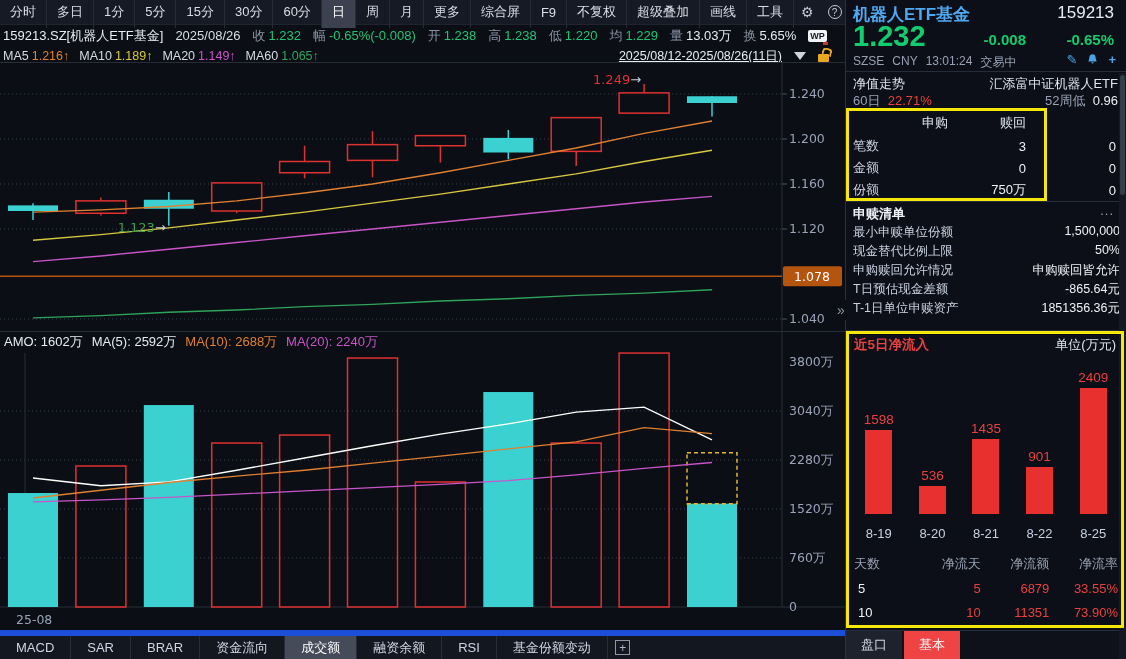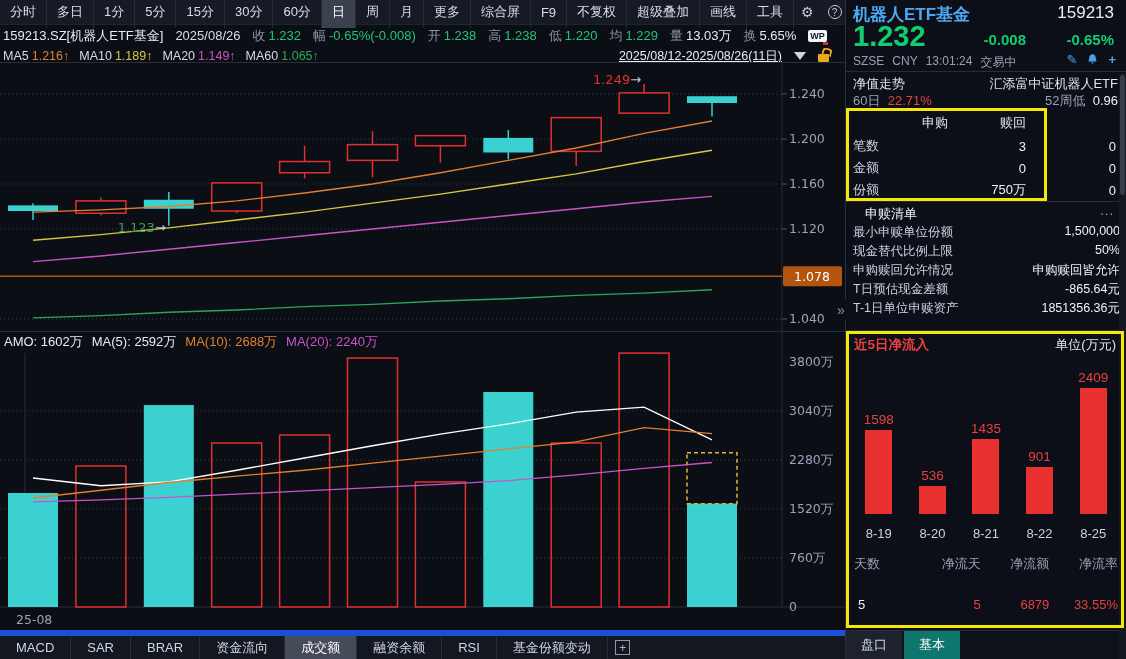--- a/index.html
+++ b/index.html
@@ -62,43 +62,43 @@
   .rp-div { position:absolute; left:0; width:100%; border-top:1px solid #262c38; }
   .rp-row { position:absolute; left:7px; right:8px; display:flex; justify-content:space-between; font-size:13px; color:#dfe5ef; }
   .muted { color:#98a1b2; } .redv { color:#e8413f; } .whitev { color:#eef1f6; }
 
   .sub-row { position:absolute; left:7px; right:10px; display:grid; grid-template-columns:95px 78px 1fr; font-size:13px; align-items:center; }
   .sub-row .c1 { color:#c9d1e0; } 
   .sub-row.hdr .c1 { color:#e8413f; font-weight:bold; }
   .sub-row .c2, .sub-row .c3 { text-align:right; color:#eef1f6; }
   .sub-row.hdr .c2, .sub-row.hdr .c3 { color:#dfe5ef; }
 
-  .sh-title { position:absolute; left:19px; font-size:13px; font-weight:normal; color:#eef1f6; }
+  .sh-title { position:absolute; left:7px; font-size:13px; font-weight:bold; color:#eef1f6; }
   .sh-more { position:absolute; right:12px; color:#98a1b2; letter-spacing:1px; }
   .sh-row { position:absolute; left:7px; right:6px; display:flex; justify-content:space-between; font-size:12.5px; white-space:nowrap; }
   .sh-row .k { color:#c9d1e0; } .sh-row .v { color:#eef1f6; }
 
   .flow-title { position:absolute; top:336px; left:8px; font-size:13.5px; font-weight:bold; color:#e8413f; }
   .flow-unit { position:absolute; top:336px; right:10px; font-size:13px; color:#dfe5ef; }
   #flow-chart { position:absolute; top:358px; left:6px; right:6px; height:186px; display:flex; }
   .flow-col { flex:1; display:flex; flex-direction:column; justify-content:flex-end; align-items:center; }
   .flow-val { color:#e8413f; font-size:13.5px; margin-bottom:3px; }
   .flow-bar { width:27px; background:#e8312f; }
   .flow-date { height:30px; padding-top:12px; color:#c9d1e0; font-size:13px; }
 
-  .flow-table { position:absolute; left:8px; right:8px; top:552px; display:grid; grid-template-columns:58px 1fr 1fr 1fr; row-gap:16px; font-size:13px; }
+  .flow-table { position:absolute; left:8px; right:8px; top:552px; display:grid; grid-template-columns:58px 1fr 1fr 1fr; row-gap:0; font-size:13px; }
   .ft { height:24px; display:flex; align-items:center; }
   .ft.r { justify-content:flex-end; }
   .ft.h { color:#98a1b2; }
   .ft.c0 { color:#eef1f6; padding-left:4px; }
   .ft.red { color:#e8413f; }
 
   .rp-tabs { position:absolute; bottom:0; left:0; width:100%; height:29px; border-top:1px solid #262c38; background:#0e1119; display:flex; }
   .rp-tab { width:56px; display:flex; align-items:center; justify-content:center; color:#cfd6e4; background:#1d222d; margin-right:2px; }
-  .rp-tab.active { background:#0f766e; color:#fff; }
+  .rp-tab.active { background:#ef4444; color:#fff; }
 
   .scrollbar { position:absolute; right:0; top:73px; bottom:0; width:7px; background:#141821; }
   .scrollbar .thumb { position:absolute; top:2px; left:1px; width:5px; height:120px; background:#353c4a; border-radius:3px; }
 
   
   .hl-box { position:absolute; border:3px solid #f6e70a; pointer-events:none; z-index:10; }
   .hl1 { left:846px; top:108px; width:201px; height:93px; }
   .hl2 { left:846px; top:331px; width:278px; height:297px; }
 
   .bell-svg { display:block; }

